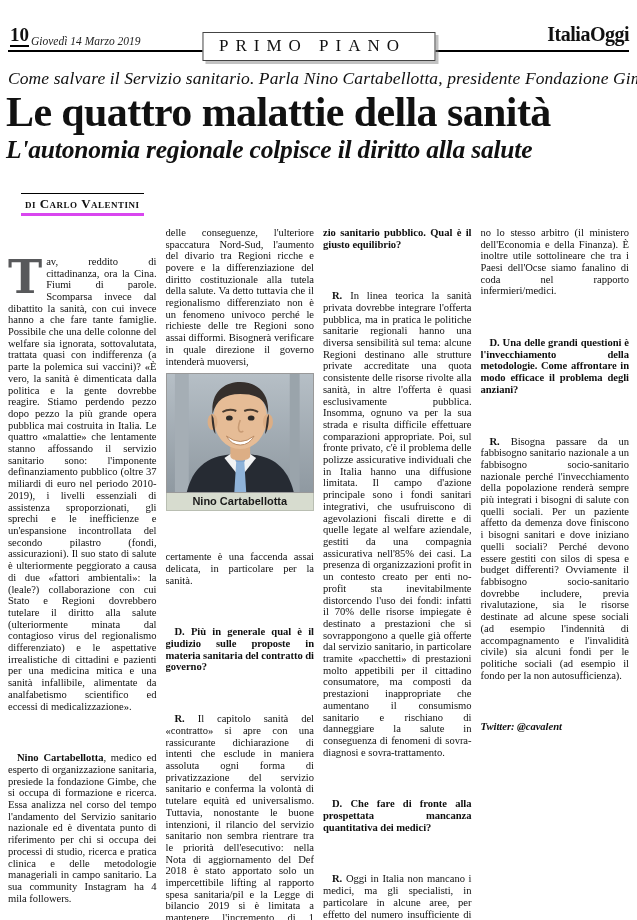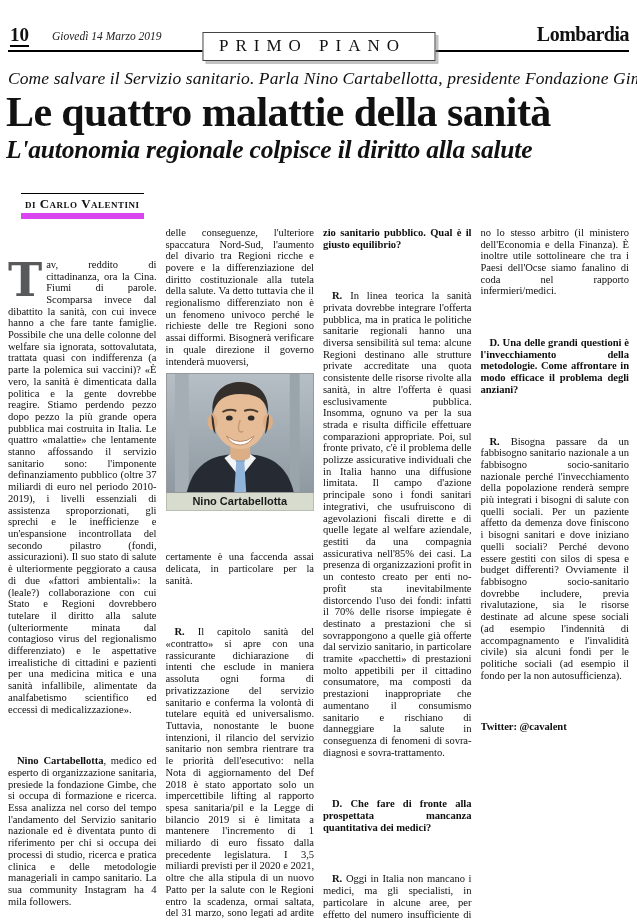--- a/index.html
+++ b/index.html
@@ -7,21 +7,21 @@
   .page {
     position:relative; width:637px; height:920px; margin:0 auto;
     background:#fff; color:#111; overflow:hidden;
     font-family:"Liberation Serif", serif;
   }
   
   .masthead {
     position:relative; margin:26px 8px 0 8px; height:26px;
     border-bottom:2px solid #000;
   }
-  .mast-left { position:absolute; left:2px; bottom:3px; display:flex; align-items:center; gap:23px; }
+  .mast-left { position:absolute; left:2px; bottom:3px; display:flex; align-items:flex-end; gap:2px; }
   .page-number { font-size:19px; font-weight:bold; border-bottom:2px solid #000; line-height:1; padding-bottom:1px; }
   .issue-date { font-style:italic; font-size:11.5px; color:#222; }
   .brand { position:absolute; right:0; bottom:4px; font-size:20px; font-weight:bold; letter-spacing:-0.5px; }
   .section-box {
     position:absolute; left:50%; transform:translateX(-50%); bottom:-11px;
     background:#fff; border:1px solid #444; padding:3px 28px 4px 16px;
     box-shadow:3px 3px 0 rgba(120,120,120,0.45);
     font-size:17px; letter-spacing:7px; font-weight:500; white-space:nowrap;
   }
   
@@ -38,57 +38,57 @@
     letter-spacing:-0.2px; white-space:nowrap;
   }
   
   .columns {
     display:flex; gap:9px; padding:4px 8px 0 8px; height:758px; overflow:hidden;
   }
   .col { flex:1 1 0; overflow:hidden; }
   .byline-wrap { text-align:center; margin:6px 4px 8px 4px; }
   .byline {
     display:inline-block; font-variant:small-caps; font-weight:bold; font-size:13px;
-    letter-spacing:0.5px; border-top:1px solid #000; border-bottom:6px solid #d946ef;
+    letter-spacing:0.5px; border-top:1px solid #000; border-bottom:3px solid #d946ef;
     padding:2px 4px 1px 4px;
   }
   .col p {
     font-size:10.6px; line-height:11.7px; text-align:justify; letter-spacing:-0.05px;
     color:#101010;
     margin-top:40px;
   }
   .col p.ind { text-indent:9px; }
   .qa { font-weight:bold; }
   .lead-b { font-weight:bold; }
   .dropcap {
     float:left; font-size:46px; line-height:38px; font-weight:bold; color:#58595b;
     padding:2px 4px 0 0; font-family:"DejaVu Serif", serif;
   }
-  .sig { text-align:right; font-weight:bold; margin-top:2px; font-size:11.5px; }
+  .sig { text-align:right; font-weight:bold; font-style:italic; margin-top:2px; font-size:11.5px; }
   
   .photo-block { margin:6px 0 7px 0; }
   .photo-frame { border:1px solid #999; line-height:0; }
   .photo-frame svg { width:100%; height:118px; display:block; }
   .photo-caption {
     background:#d7dccf; border:1px solid #b9beb2; border-top:none;
     text-align:center; font-family:"Liberation Sans", sans-serif;
     font-weight:bold; font-size:11px; padding:2px 0 3px 0; color:#1a1a1a;
   }
 </style>
 </head>
 <body>
 
 <div class="page">
 
   <div class="masthead">
     <div class="mast-left">
       <span class="page-number">10</span>
       <span class="issue-date">Giovedì 14 Marzo 2019</span>
     </div>
-    <span class="brand">Lombardia</span>
+    <span class="brand">ItaliaOggi</span>
     <div class="section-box">PRIMO PIANO</div>
   </div>
 
   <div class="kicker">Come salvare il Servizio sanitario. Parla Nino Cartabellotta, presidente Fondazione Gimbe</div>
   <h1 class="headline">Le quattro malattie della sanità</h1>
   <h2 class="subhead">L'autonomia regionale colpisce il diritto alla salute</h2>
 
   <div class="columns">
 
     <div class="col">
@@ -140,20 +140,21 @@
             <ellipse cx="85" cy="44" rx="3.4" ry="2.6" fill="#2e2a26"></ellipse>
 
             <path d="M74 46 q-3 8 -1 11 q2 2 4 0" stroke="#c79a73" stroke-width="1.6" fill="none"></path>
 
             <path d="M60 62 q14 11 28 0 q-5 9 -14 9 q-9 0 -14 -9 Z" fill="#ffffff" stroke="#b98a63" stroke-width="1"></path>
           </svg>
         </div>
         <div class="photo-caption">Nino Cartabellotta</div>
       </div>
       <p>certamente è una faccenda assai delicata, in particolare per la sanità.</p>
+      <p class="ind qa">D. Più in generale qual è il giudizio sulle proposte in materia sanitaria del contratto di governo?</p>
       <p class="ind"><span class="lead-b">R.</span><span> Il capitolo sanità del «contratto» si apre con una rassicurante dichiarazione di intenti che esclude in maniera assoluta ogni forma di privatizzazione del servizio sanitario e conferma la volontà di tutelare equità ed universalismo. Tuttavia, nonostante le buone intenzioni, il rilancio del servizio sanitario non sembra rientrare tra le priorità dell'esecutivo: nella Nota di aggiornamento del Def 2018 è stato apportato solo un impercettibile lifting al rapporto spesa sanitaria/pil e la Legge di bilancio 2019 si è limitata a mantenere l'incremento di 1 miliardo di euro fissato dalla precedente legislatura. I 3,5 miliardi previsti per il 2020 e 2021, oltre che alla stipula di un nuovo Patto per la salute con le Regioni entro la scadenza, ormai saltata, del 31 marzo, sono legati ad ardite previsioni di crescita economica.</span></p>
     </div>
 
     <div class="col">
       <p class="qa">zio sanitario pubblico. Qual è il giusto equilibrio?</p>
       <p class="ind"><span class="lead-b">R.</span><span> In linea teorica la sanità privata dovrebbe integrare l'offerta pubblica, ma in pratica le politiche sanitarie regionali hanno una diversa sensibilità sul tema: alcune Regioni destinano alle strutture private accreditate una quota consistente delle risorse rivolte alla sanità, in altre l'offerta è quasi esclusivamente pubblica. Insomma, ognuno va per la sua strada e risulta difficile effettuare comparazioni appropriate. Poi, sul fronte privato, c'è il problema delle polizze assicurative individuali che in Italia hanno una diffusione limitata. Il campo d'azione principale sono i fondi sanitari integrativi, che usufruiscono di agevolazioni fiscali dirette e di quelle legate al welfare aziendale, gestiti da una compagnia assicurativa nell'85% dei casi. La presenza di organizzazioni profit in un contesto creato per enti no-profit sta inevitabilmente distorcendo l'uso dei fondi: infatti il 70% delle risorse impiegate è destinato a prestazioni che si sovrappongono a quelle già offerte dal servizio sanitario, in particolare tramite «pacchetti» di prestazioni molto appetibili per il cittadino consumatore, ma composti da prestazioni inappropriate che aumentano il consumismo sanitario e rischiano di danneggiare la salute in conseguenza di fenomeni di sovra-diagnosi e sovra-trattamento.</span></p>
       <p class="ind qa">D. Che fare di fronte alla prospettata mancanza quantitativa dei medici?</p>
       <p class="ind"><span class="lead-b">R.</span><span> Oggi in Italia non mancano i medici, ma gli specialisti, in particolare in alcune aree, per effetto del numero insufficiente di borse di studio per le scuole di specializzazione e per il corso di formazione specifica in Medicina generale. Ecco perché abolire il numero chiuso a Medicina è una proposta insensata. La massima priorità è eliminare l'imbuto formativo finanziando in maniera congrua un numero sufficiente di borse di studio. Purtroppo scontiamo il fatto che il ministero dell'Istruzione e dell'Università e il ministero della Salute «giocano in campionati diversi», nonostante abbia-</span></p>
     </div>
 

